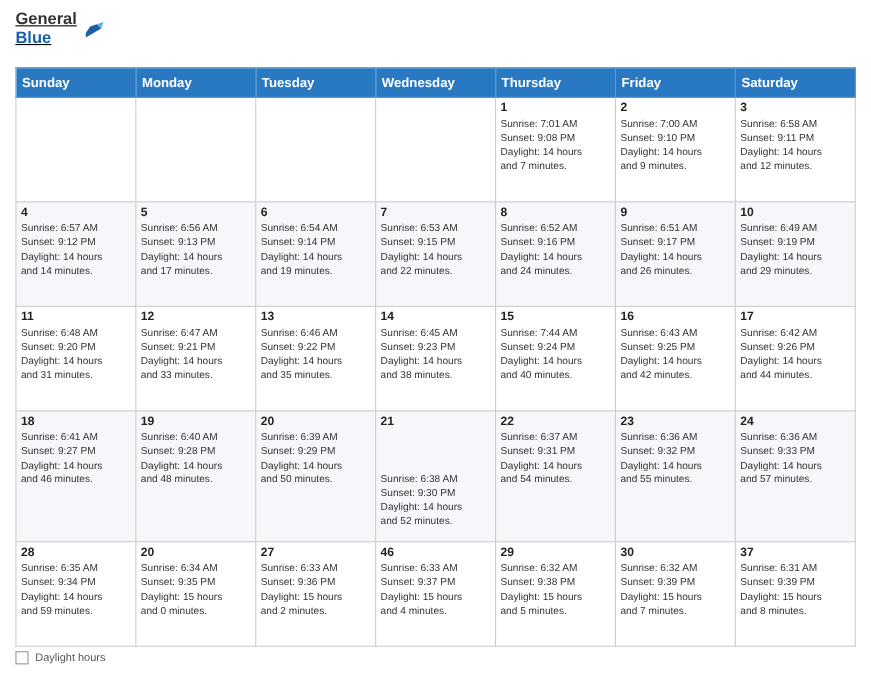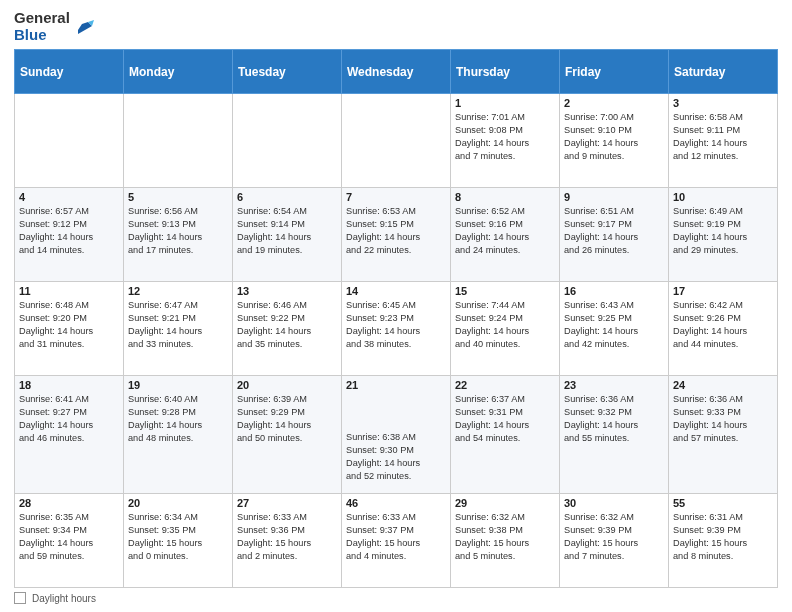--- a/index.html
+++ b/index.html
@@ -13,21 +13,22 @@
     .page {
       width: 792px;
       height: 612px;
       padding: 10px 14px 8px 14px;
       display: flex;
       flex-direction: column;
     }
     .header {
       display: flex;
       align-items: flex-start;
-      margin-bottom: 6px;
+      margin-bottom: 18px;
+      text-decoration: underline;
     }
     .logo {
       display: flex;
       align-items: center;
       gap: 2px;
     }
     .logo-text {
       display: flex;
       flex-direction: column;
       line-height: 1.1;
@@ -69,21 +70,21 @@
       table-layout: fixed;
     }
     .calendar th {
       background: #2979c2;
       color: #fff;
       font-size: 12px;
       font-weight: bold;
       text-align: left;
       padding: 5px 5px;
       border: 1px solid #5599d8;
-      height: 44px;
+      height: 27px;
     }
     .calendar td {
       border: 1px solid #ccc;
       vertical-align: top;
       padding: 3px 4px;
       font-size: 9.5px;
       color: #333;
       height: 88px;
     }
     .calendar tr:nth-child(even) td {
@@ -370,21 +371,21 @@
 and 5 minutes.</div>
           </td>
           <td>
             <span class="day-num">30</span>
             <div class="day-info" style="white-space: pre-line;">Sunrise: 6:32 AM
 Sunset: 9:39 PM
 Daylight: 15 hours
 and 7 minutes.</div>
           </td>
           <td>
-            <span class="day-num">55</span>
+            <span class="day-num">37</span>
             <div class="day-info" style="white-space: pre-line;">Sunrise: 6:31 AM
 Sunset: 9:39 PM
 Daylight: 15 hours
 and 8 minutes.</div>
           </td>
         </tr>
       </tbody>
   </table>
 
   <div class="footer">

